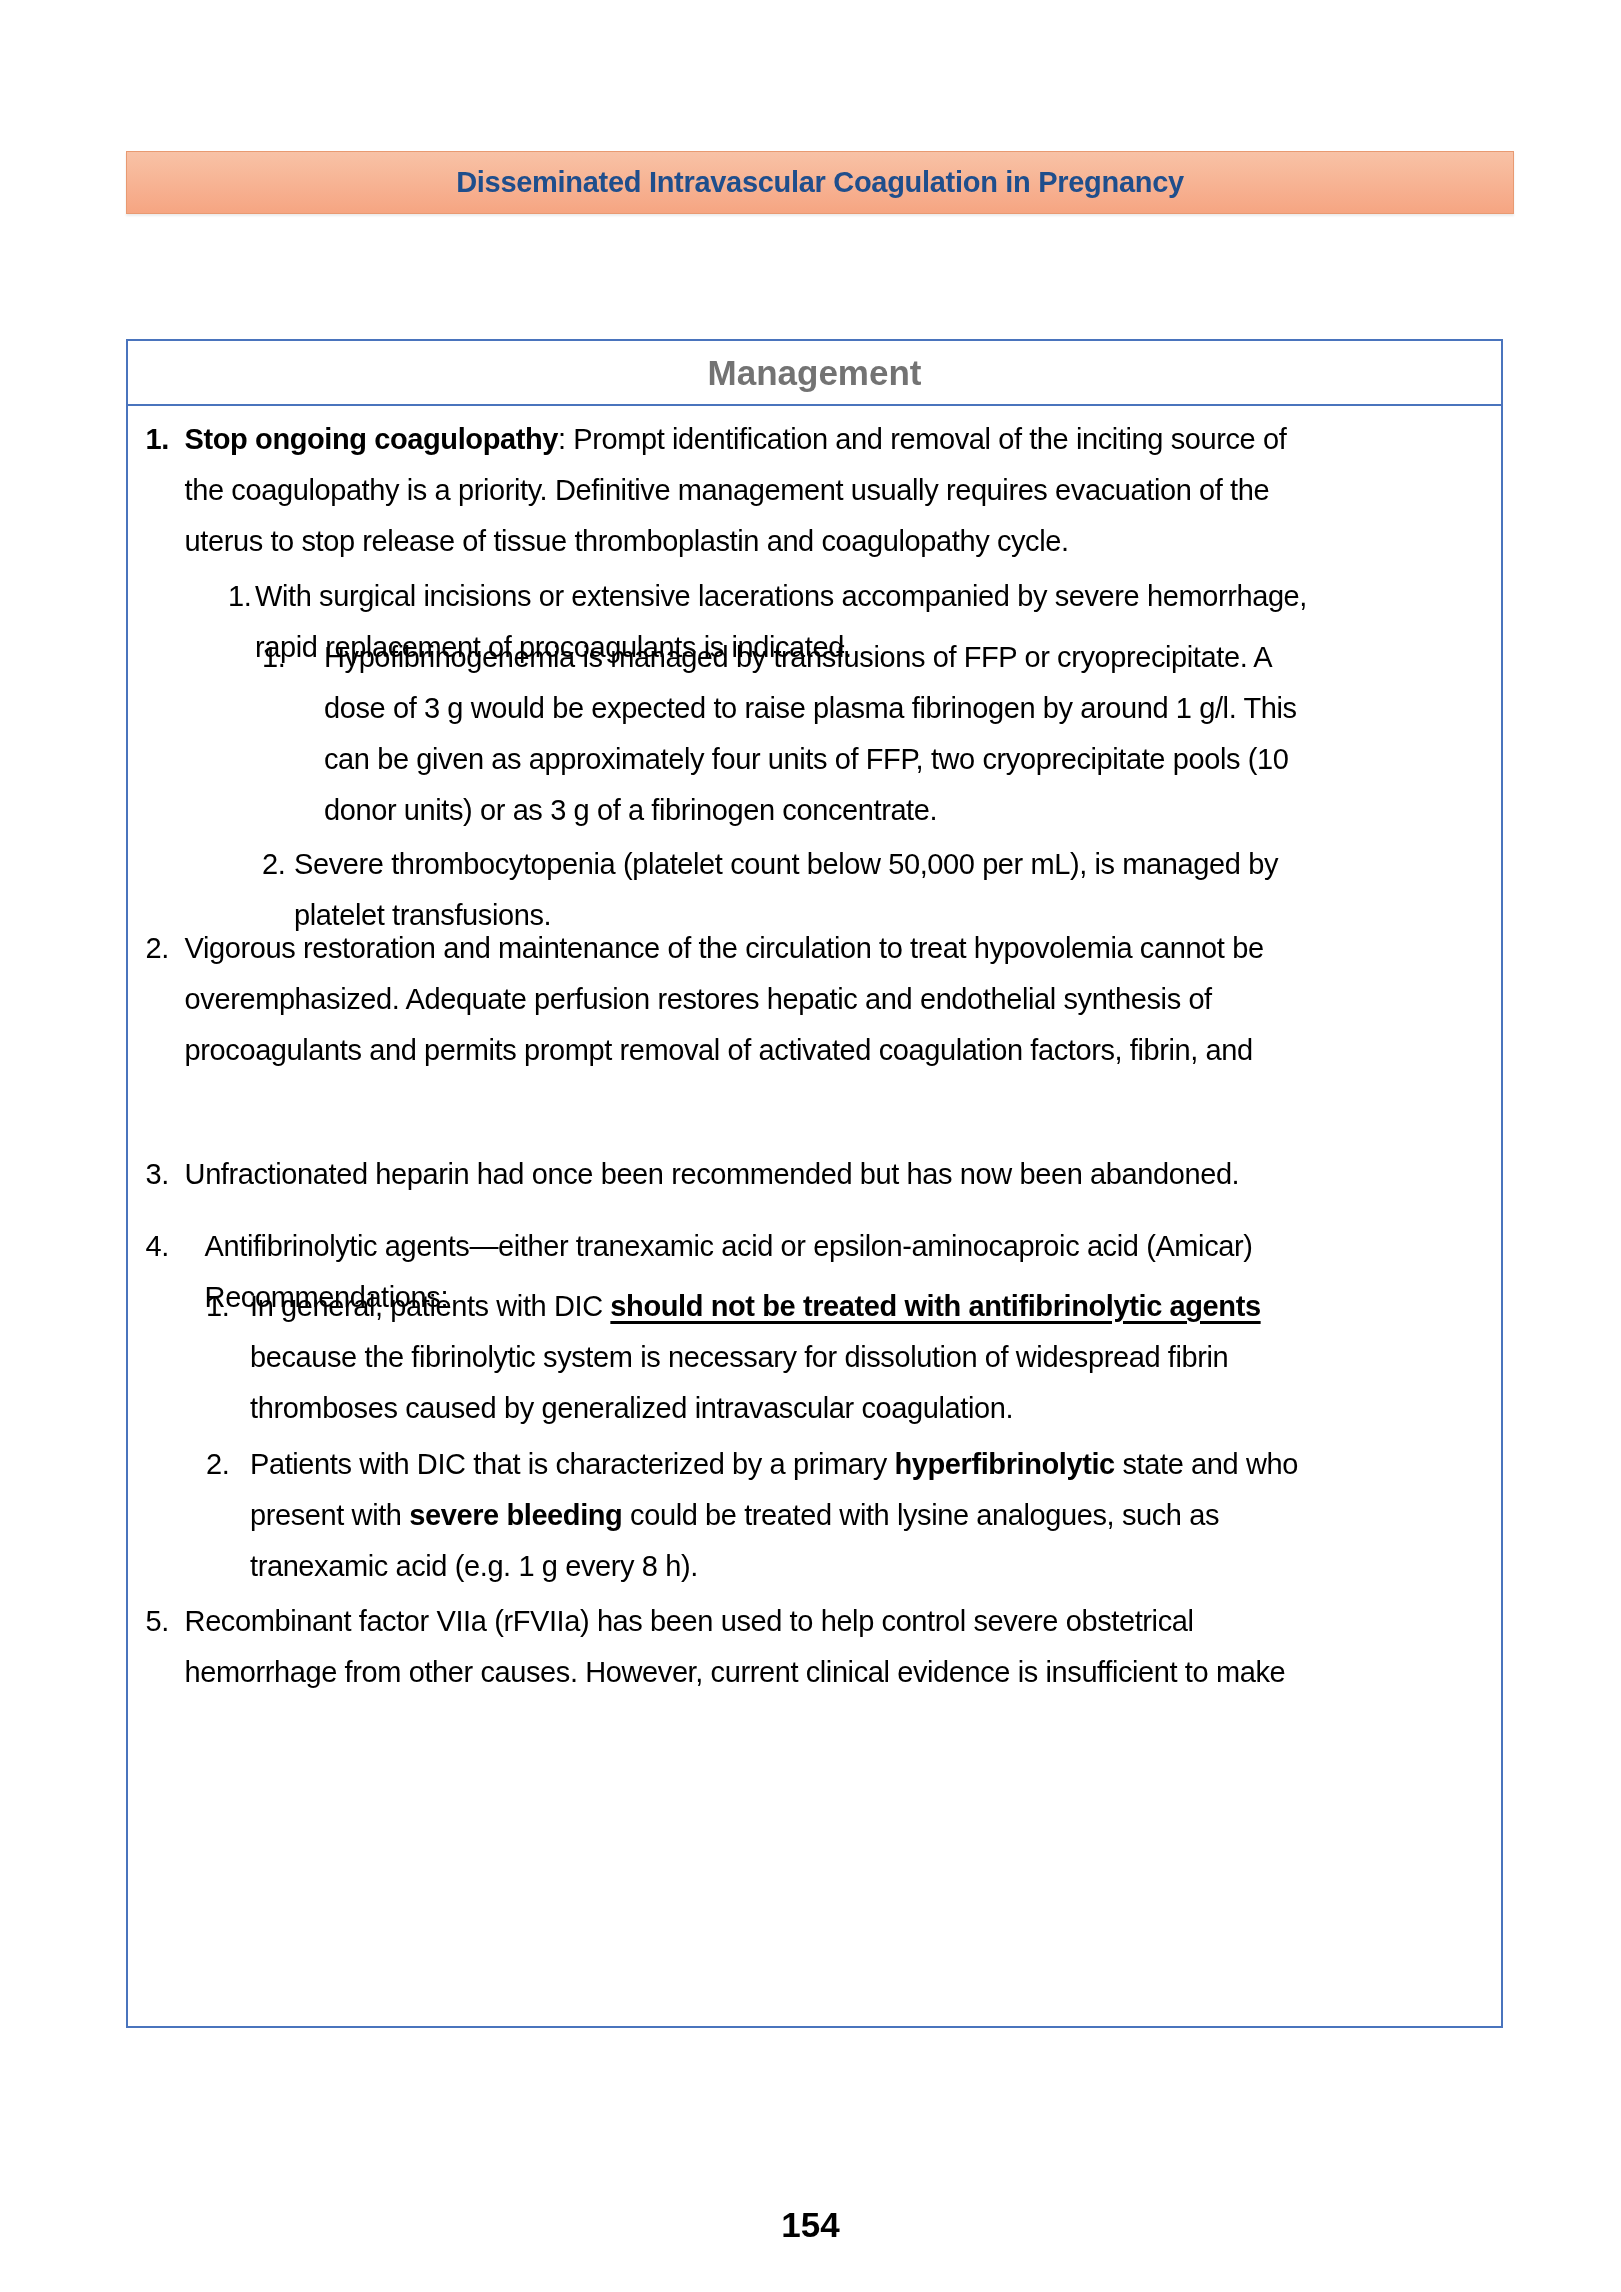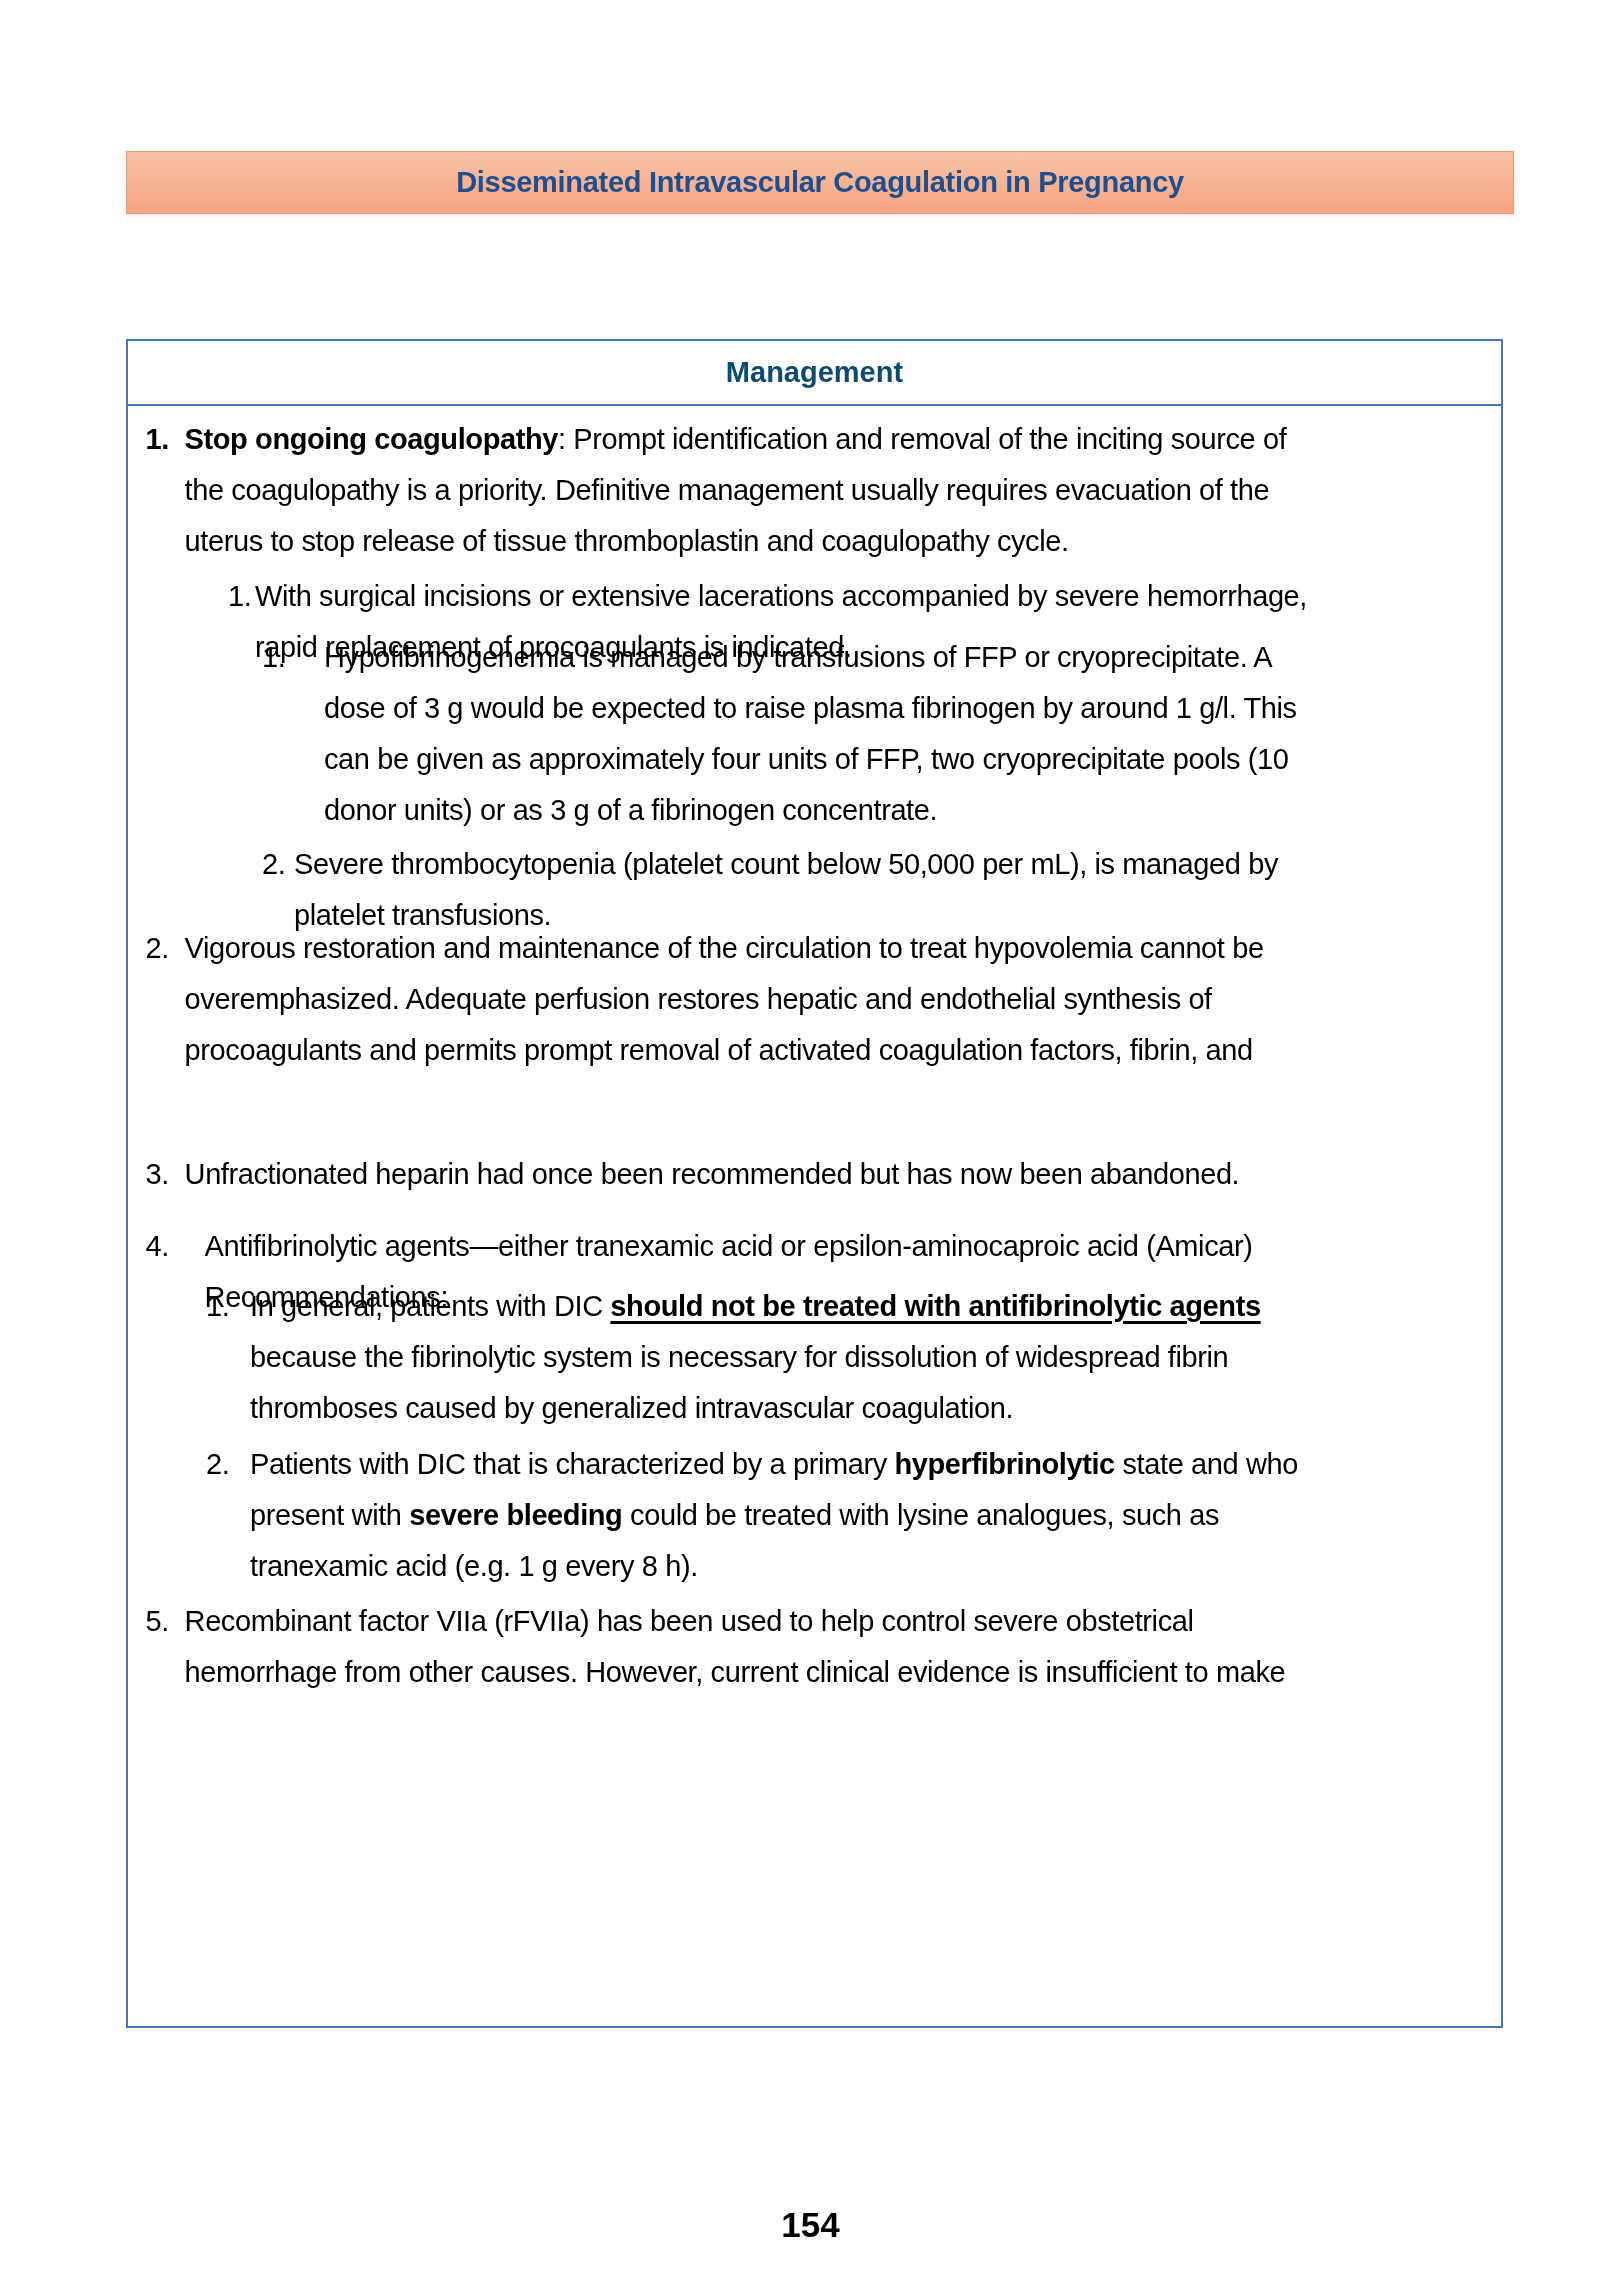--- a/index.html
+++ b/index.html
@@ -12,21 +12,21 @@
     display:flex; align-items:center; justify-content:center;
   }
   .title-bar span { color:#1f4e8c; font-weight:bold; font-size:29px; letter-spacing:-0.3px; }
   .box {
     position:absolute; left:126px; top:339px; width:1377px; height:1689px;
     border:2.9px solid #4a74bd; box-sizing:border-box; background:#fff;
   }
   .box-header {
     height:63px; border-bottom:2.9px solid #4a74bd; display:flex; align-items:center; justify-content:center;
   }
-  .box-header span { color:#0c4a6e; font-weight:bold; font-size:29px; }
+  .box-header span { color:#737373; font-weight:bold; font-size:35px; }
   .content { position:absolute; left:0; right:0; top:66px; font-size:29px; line-height:51px; letter-spacing:-0.4px; }
   .item { position:absolute; }
   .num { position:absolute; }
   .txt { display:block; }
   b { font-weight:bold; }
   .ul { text-decoration:underline; text-decoration-thickness:2.9px; text-underline-offset:4.9px; }
   .page-num { position:absolute; left:0; width:1621px; top:2205px; text-align:center; font-weight:bold; font-size:35px; font-family:"Liberation Sans", sans-serif; }
 </style>
 </head>
 <body>

